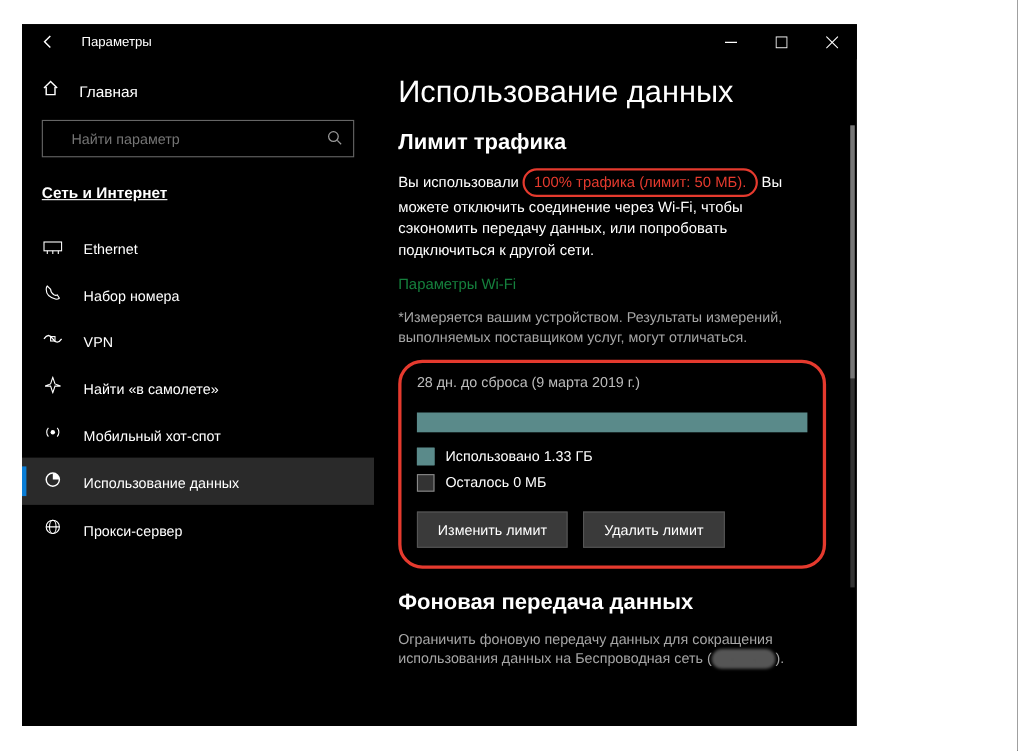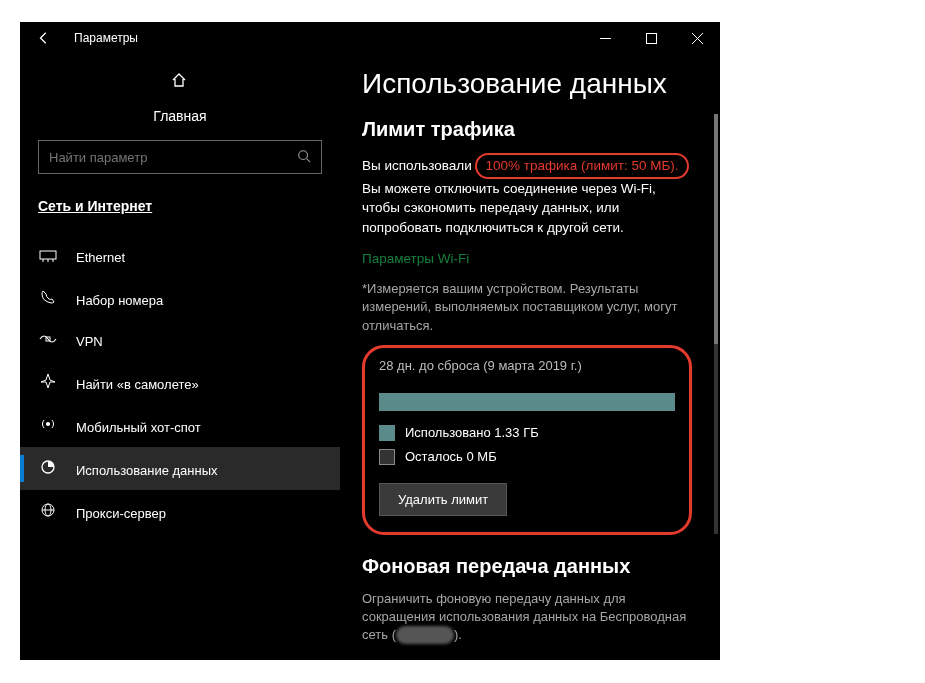--- a/index.html
+++ b/index.html
@@ -8,21 +8,21 @@
   background: #fff;
   width: 925px;
   height: 683px;
   overflow: hidden;
 }
 .outer {
   background: #fff;
   padding: 22px 20px;
 }
 .window {
-  width: 700px;
+  width: 759px;
   height: 638px;
   background: #000;
   color: #fff;
   display: flex;
   flex-direction: column;
   position: relative;
 }
 .titlebar {
   height: 32px;
   display: flex;
@@ -60,40 +60,40 @@
   width: 320px;
   padding: 8px 0 0 0;
   display: flex;
   flex-direction: column;
 }
 .home-row {
   display: flex;
   align-items: center;
   padding: 10px 18px;
   gap: 16px;
-  flex-direction: column;
 }
 .home-row .icon { width: 18px; color: #fff; }
 .home-row .label { font-size: 14px; }
 .search-box {
   margin: 6px 18px 14px 18px;
   height: 34px;
   border: 1px solid #666;
   background: #000;
   display: flex;
   align-items: center;
   padding: 0 10px;
 }
 .search-box input {
   flex: 1;
   background: transparent;
   border: 0;
   outline: 0;
   color: #0369a1;
   font-size: 13px;
+  margin-left: 16px;
 }
 .search-box .sicon { color: #999; font-size: 14px; }
 .section-header {
   padding: 10px 18px 10px 18px;
   font-size: 14px;
   font-weight: 600;
   margin-bottom: 12px;
   text-decoration: underline;
 }
 .nav-item {
@@ -375,20 +375,21 @@
         <div class="progress"></div>
         <div class="legend-row">
           <span class="swatch used"></span>
           <span>Использовано 1.33 ГБ</span>
         </div>
         <div class="legend-row">
           <span class="swatch remain"></span>
           <span>Осталось 0 МБ</span>
         </div>
         <div class="btn-row">
+          <button class="btn">Изменить лимит</button>
           <button class="btn">Удалить лимит</button>
         </div>
       </div>
 
       <h2>Фоновая передача данных</h2>
       <p class="note">
         <span>Ограничить фоновую передачу данных для сокращения использования данных на Беспроводная сеть (</span><span class="blur">xxxx</span><span>).</span>
       </p>
 
       <div class="scrollbar">

